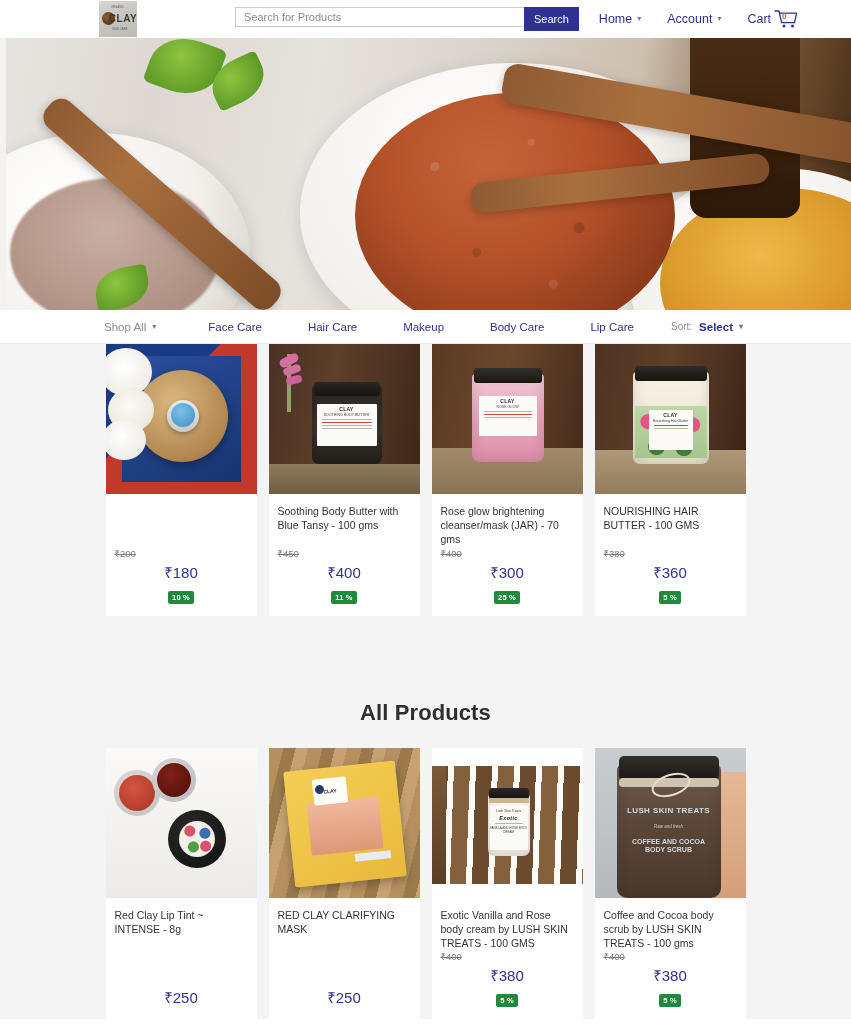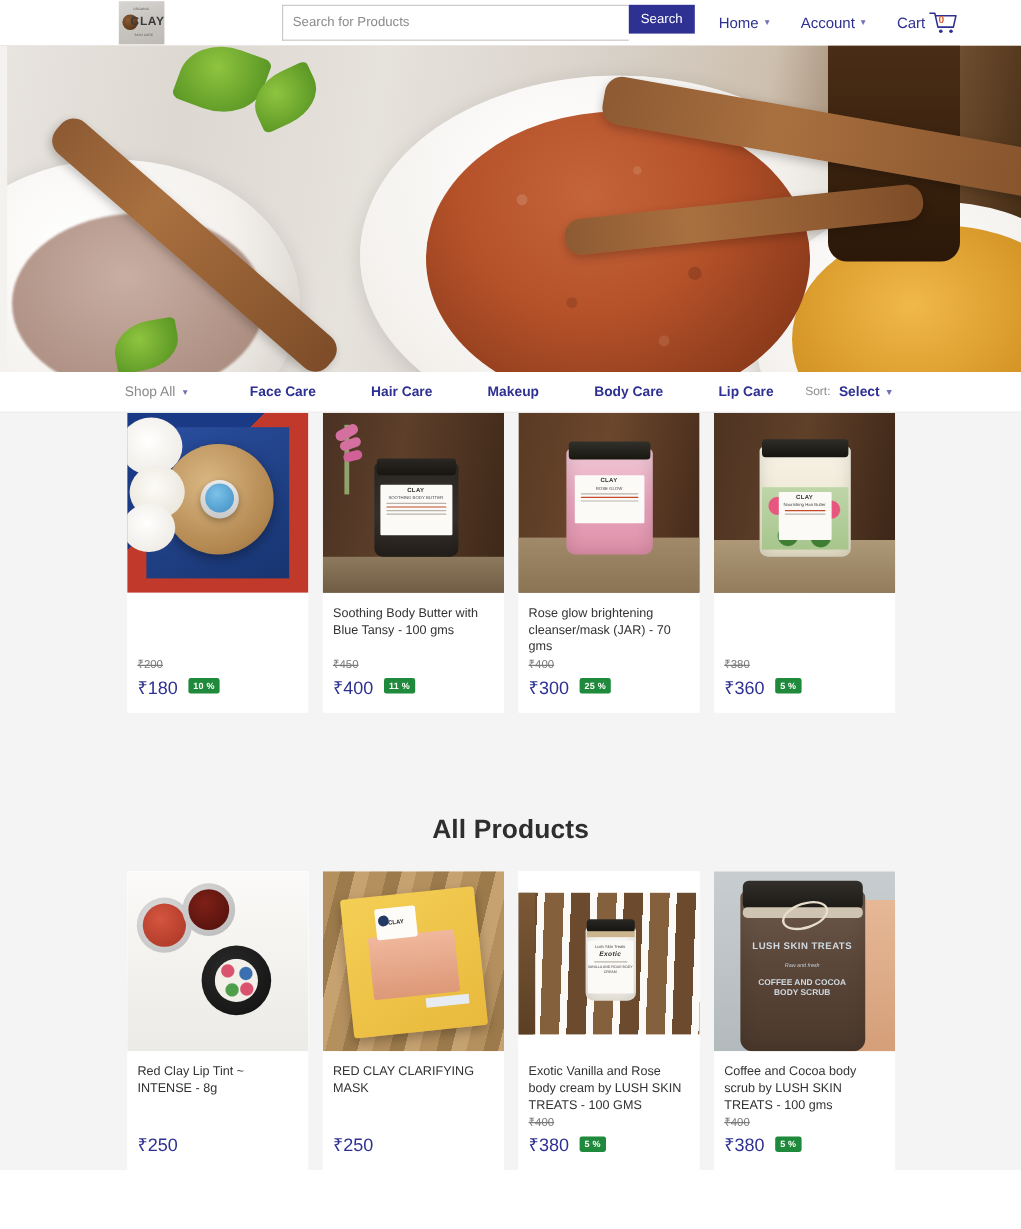--- a/index.html
+++ b/index.html
@@ -43,21 +43,21 @@
     position: absolute; left: 12px; top: 5px;
     font-size: 2.6px; color: #555; letter-spacing: .2px; white-space: nowrap;
   }
   .logo .tiny2 {
     position: absolute; left: 13px; bottom: 6px;
     font-size: 2.6px; color: #555; letter-spacing: .2px; white-space: nowrap;
   }
 
   .searchwrap { display: flex; margin-left: 98px; }
   .searchbox {
-    width: 289px; height: 30px;
+    width: 289px; height: 20px;
     border: 1px solid #ccc9c6; border-right: none;
     background: #fff;
     font-size: 11px; color: #8b8b8b;
     padding: 0 8px;
     font-family: "Liberation Sans", sans-serif;
     outline: none;
   }
   .searchbox::placeholder { color: #8b8b8b; }
   .searchbtn {
     height: 24px; min-width: 52px;
@@ -154,21 +154,21 @@
 
   
   .catbar {
     height: 34px; background: #fff;
     border-bottom: 1px solid #eceaea;
     display: flex; align-items: center;
     padding-left: 104px; padding-right: 108px;
     position: relative;
   }
   .cat {
-    font-size: 11.5px; color: #2e3192; font-weight: 700;
+    font-size: 11.5px; color: #2e3192; font-weight: 400;
     cursor: pointer; white-space: nowrap;
   }
   .cat.shopall { color: #8b8b8b; font-weight: 400; display: flex; align-items: center; gap: 6px; }
   .cat-gap { width: 52px; }
   .cat-gap-sm { width: 46px; }
   .sortwrap { margin-left: auto; display: flex; align-items: center; gap: 7px; }
   .sort-label { font-size: 10px; color: #8b8b8b; }
   .sort-value {
     font-size: 11.5px; color: #2e3192; font-weight: 700;
     display: flex; align-items: center; gap: 6px; cursor: pointer;
@@ -206,21 +206,21 @@
   }
   .card-title {
     font-size: 10.5px; line-height: 1.35; color: #333;
     min-height: 30px;
   }
   .price-row { padding: 0 9px 12px 9px; margin-top: auto; }
   .old-price {
     font-size: 9.5px; color: #7a7a7a; text-decoration: line-through;
     margin-bottom: 3px; height: 12px;
   }
-  .price-line { display: flex; align-items: center; gap: 9px; }
+  .price-line { display: flex; align-items: center; gap: 9px; flex-direction: column; }
   .price { font-size: 15px; color: #2e3192; font-weight: 400; }
   .badge {
     background: #1f8a3b; color: #fff;
     font-size: 7.5px; font-weight: 700;
     padding: 2px 4px; border-radius: 2px;
     letter-spacing: .2px;
   }
   .carousel-track { position: relative; }
   .spacer-tall { height: 56px; }
 
@@ -434,20 +434,23 @@
               radial-gradient(circle at 68% 80%,#3f7d32 0 8px,transparent 9px),
               linear-gradient(180deg,#bfd6a8,#a7c58d);"></div>
             <div class="jar-label" style="left:54px;top:66px;width:44px;height:40px;">
               <div class="lbl-brand">CLAY</div>
               <div class="lbl-sub">Nourishing Hair Butter</div>
               <div class="lbl-line red"></div>
               <div class="lbl-line"></div>
             </div>
           </div>
         </div>
+        <div class="card-body">
+          <div class="card-title">NOURISHING HAIR BUTTER - 100 GMS</div>
+        </div>
         <div class="price-row">
           <div class="old-price">₹380</div>
           <div class="price-line">
             <span class="price">₹360</span>
             <span class="badge">5 %</span>
           </div>
         </div>
       </div>
 
     </div>

